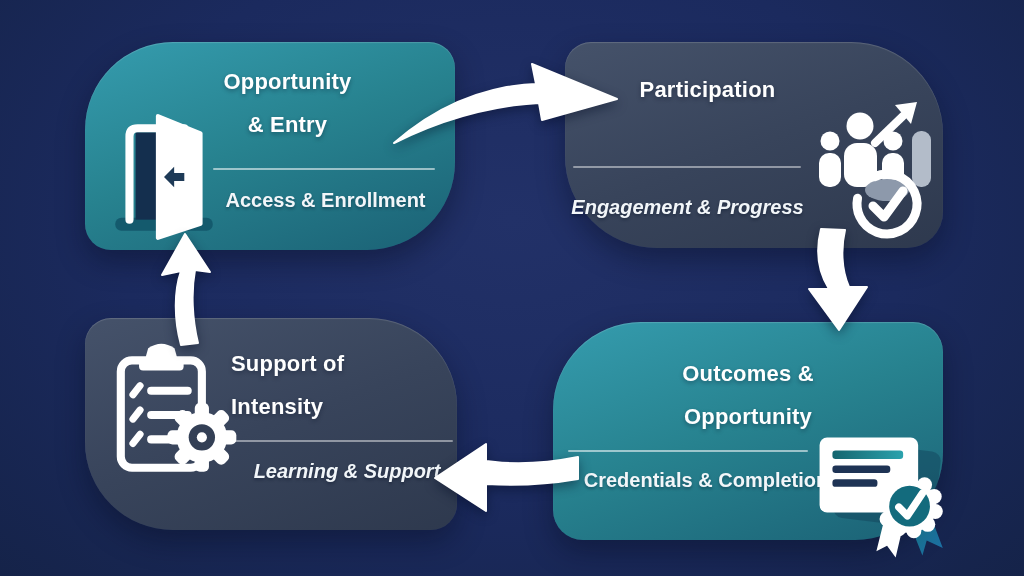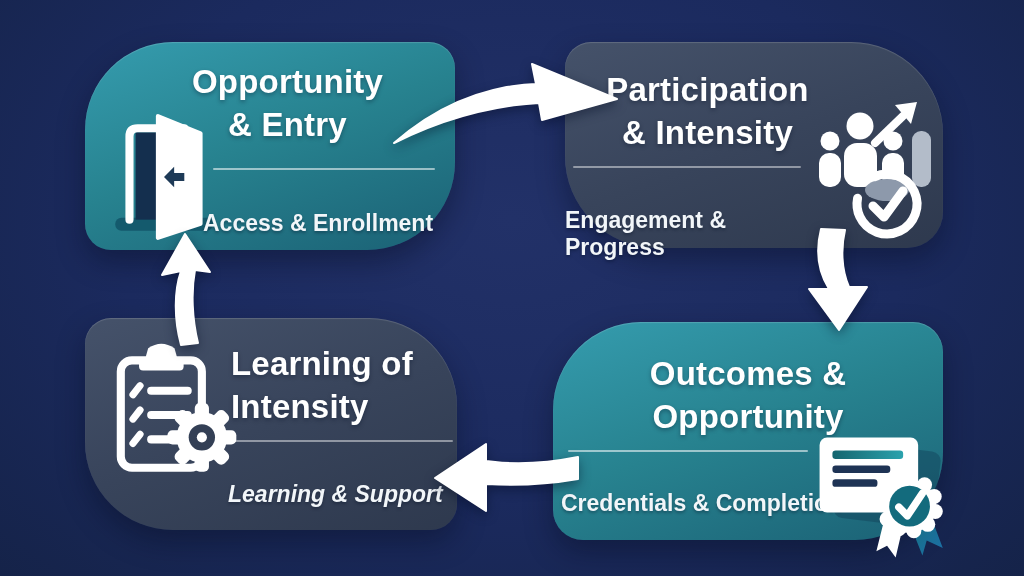--- a/index.html
+++ b/index.html
@@ -16,28 +16,27 @@
     position:absolute;
     box-shadow:0 12px 28px rgba(4,10,30,.38), inset 0 1px 1px rgba(255,255,255,.16);
   }
   .card.teal{background:linear-gradient(160deg,#359cae 0%,#27828f 48%,#1b6175 100%);}
   .card.slate{background:linear-gradient(160deg,#45526a 0%,#38445b 50%,#2e394e 100%);}
   .card-tl{left:85px;top:42px;width:370px;height:208px;border-radius:88px 26px 88px 26px;}
   .card-tr{left:565px;top:42px;width:378px;height:206px;border-radius:26px 92px 36px 92px;}
   .card-bl{left:85px;top:318px;width:372px;height:212px;border-radius:26px 88px 26px 88px;}
   .card-br{left:553px;top:322px;width:390px;height:218px;border-radius:88px 30px 88px 30px;}
   .card-title{
-    position:absolute;color:#fff;font-weight:700;font-size:33px;line-height:43px;
+    position:absolute;color:#fff;font-weight:700;font-size:22px;line-height:43px;
     text-align:center;text-shadow:0 2px 4px rgba(0,15,35,.35);letter-spacing:.2px;
   }
   .card-title.left{text-align:left;}
   .card-subtitle{
-    position:absolute;color:#f2f6f9;font-weight:700;font-size:23px;
+    position:absolute;color:#f2f6f9;font-weight:700;font-size:20px;text-align:center;
     text-shadow:0 2px 3px rgba(0,15,35,.35);
-    margin-top:21px;
   }
   .divider{position:absolute;height:2px;background:rgba(255,255,255,.55);border-radius:1px;}
   .slate .divider{background:rgba(255,255,255,.45);}
   .icon{position:absolute;}
   .arrow{position:absolute;z-index:6;filter:drop-shadow(0 4px 6px rgba(3,10,35,.45));}
   svg{display:block;overflow:visible;}
 </style>
 </head>
 <body>
 
@@ -56,35 +55,34 @@
       <path d="M44,6 L86,23 L86,112 L44,126 Z" fill="#ffffff" stroke="#ffffff" stroke-width="4" stroke-linejoin="round"></path>
       <path d="M70,62 H60 V56 L50,66 L60,76 V70 H70 Z" fill="#1e3a57"></path>
     </svg>
     <div class="divider" style="left:128px;top:126px;width:222px;"></div>
     <div class="card-subtitle" style="left:118px;top:147px;width:245px;">Access &amp; Enrollment</div>
   </div>
 
   <div class="card slate card-tr">
     <div class="card-title" style="left:0px;top:26px;width:285px;text-align:center;">
       <div>Participation</div>
-      <div>&amp; Intensity</div>
     </div>
     <svg class="icon" style="left:250px;top:58px;" width="120" height="114" viewBox="0 0 120 112">
       <rect x="97" y="30" width="19" height="56" rx="9" fill="#b3bcc9"></rect>
       <circle cx="15" cy="40" r="9.5" fill="#ffffff"></circle>
       <rect x="4" y="52" width="22" height="34" rx="10" fill="#ffffff"></rect>
       <circle cx="45" cy="25" r="13.5" fill="#ffffff"></circle>
       <rect x="29" y="42" width="33" height="44" rx="13" fill="#ffffff"></rect>
       <circle cx="78" cy="40" r="9.5" fill="#ffffff"></circle>
       <rect x="67" y="52" width="22" height="34" rx="10" fill="#ffffff"></rect>
       <line x1="60" y1="42" x2="88" y2="15" stroke="#ffffff" stroke-width="8" stroke-linecap="round"></line>
       <polygon points="80,4 102,1 96,23" fill="#ffffff"></polygon>
     </svg>
     <div class="divider" style="left:8px;top:124px;width:228px;"></div>
-    <div class="card-subtitle" style="left:0px;top:144px;width:245px;">Engagement &amp; Progress</div>
+    <div class="card-subtitle" style="left:0px;top:154px;width:245px;font-style:italic;">Engagement &amp; Progress</div>
     <svg class="icon" style="left:282px;top:120px;" width="80" height="82" viewBox="0 0 80 82">
       <ellipse cx="40" cy="28" rx="22" ry="11" fill="#8d99ab"></ellipse>
       <circle cx="40" cy="42" r="30" fill="none" stroke="#ffffff" stroke-width="9" stroke-dasharray="160 29" stroke-linecap="round" transform="rotate(-115 40 42)"></circle>
       <path d="M26,44 L37,55 L56,29" fill="none" stroke="#ffffff" stroke-width="9" stroke-linecap="round" stroke-linejoin="round"></path>
     </svg>
   </div>
 
   <div class="card slate card-bl">
     <svg class="icon" style="left:24px;top:16px;" width="130" height="152" viewBox="0 0 125 150">
       <rect x="10" y="26" width="80" height="106" rx="11" fill="none" stroke="#ffffff" stroke-width="8"></rect>
@@ -102,21 +100,21 @@
           <rect x="83" y="68" width="14" height="68" rx="5" transform="rotate(45 90 102)"></rect>
           <rect x="83" y="68" width="14" height="68" rx="5" transform="rotate(90 90 102)"></rect>
           <rect x="83" y="68" width="14" height="68" rx="5" transform="rotate(135 90 102)"></rect>
         </g>
         <circle cx="90" cy="102" r="25" fill="#ffffff"></circle>
         <circle cx="90" cy="102" r="13" fill="#333f55"></circle>
         <circle cx="90" cy="102" r="5" fill="#ffffff"></circle>
       </g>
     </svg>
     <div class="card-title left" style="left:146px;top:24px;width:215px;">
-      <div>Learning of</div>
+      <div>Support of</div>
       <div>Intensity</div>
     </div>
     <div class="divider" style="left:143px;top:122px;width:225px;"></div>
     <div class="card-subtitle" style="left:143px;top:142px;width:238px;font-style:italic;">Learning &amp; Support</div>
   </div>
 
   <div class="card teal card-br">
     <div class="card-title" style="left:45px;top:30px;width:300px;">
       <div>Outcomes &amp;</div>
       <div>Opportunity</div>

